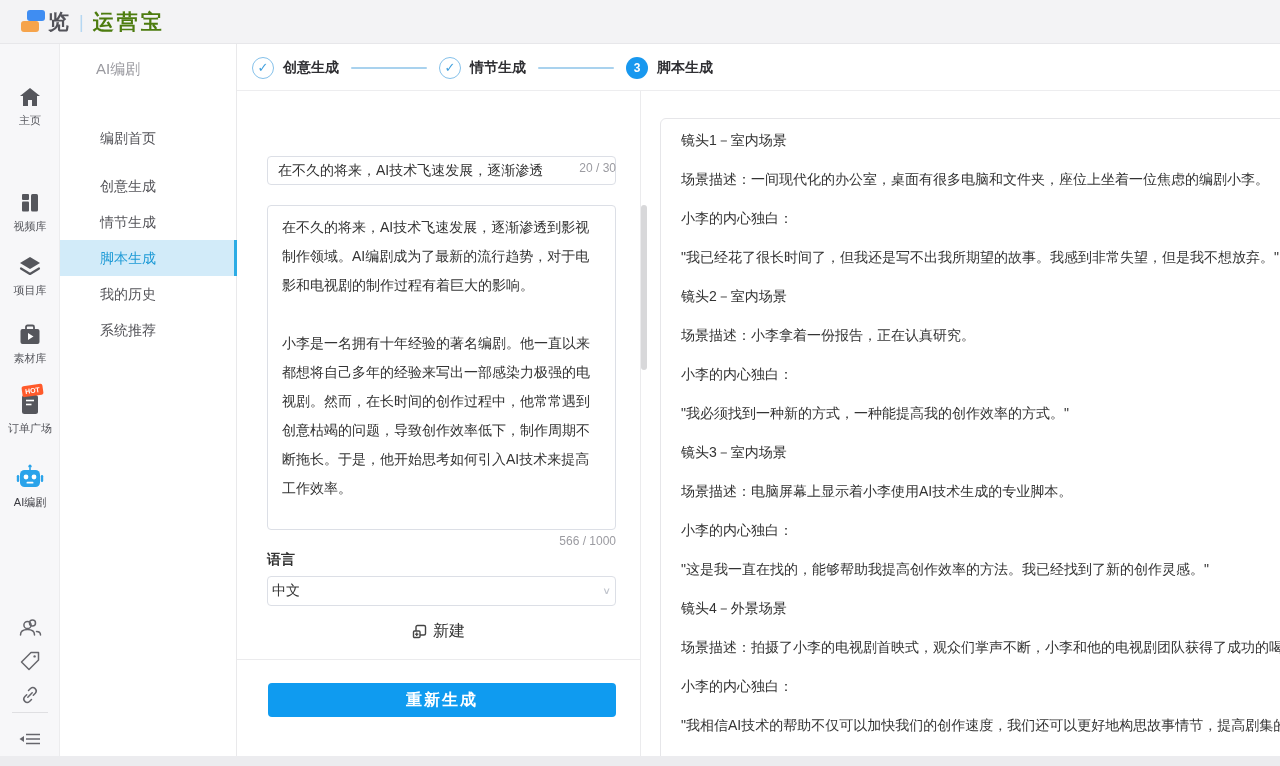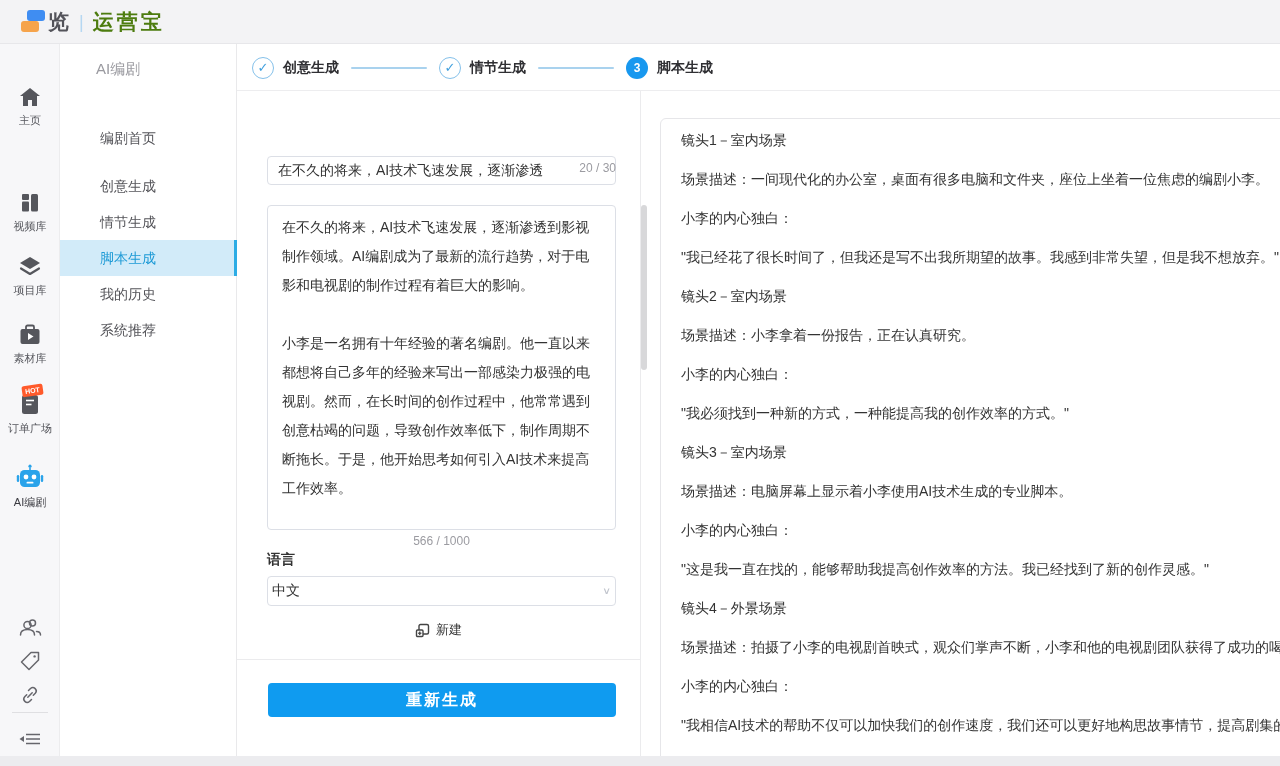--- a/index.html
+++ b/index.html
@@ -47,27 +47,27 @@
   .col-divider { position:absolute; left:640px; top:91px; width:1px; height:675px; background:#ebebed; }
   .vthumb { position:absolute; left:641px; top:205px; width:6px; height:165px; background:#d8d8da; border-radius:3px; z-index:2; }
 
   .title-input { position:absolute; left:30px; top:37px; width:349px; height:29px; border:1px solid #dcdfe6; border-radius:4px; padding:0 10px; font-size:14px; color:#333; font-family:inherit; background:#fff;margin-top:28px; }
   .counter1 { position:absolute; left:30px; top:70px; width:349px; text-align:right; font-size:12px; color:#9b9ba1; }
   .label-row { position:absolute; left:30px; top:88px; width:349px; display:flex; justify-content:flex-start; align-items:center;margin-top:32px; }
   .req-star { color:#f5222d; font-size:14px; margin-right:3px; }
   .field-label { font-size:14px; font-weight:700; color:#333; }
   .pick-link { font-size:14px; color:#1d9ad6; cursor:pointer; }
   .plot-area { position:absolute; left:30px; top:114px; width:349px; height:325px; border:1px solid #dcdfe6; border-radius:4px; padding:7px 14px; font-size:14px; line-height:29px; color:#333; font-family:inherit; resize:none; overflow:hidden; background:#fff; }
-  .counter2 { position:absolute; left:30px; top:443px; width:349px; text-align:center; font-size:12px; color:#9b9ba1; }
+  .counter2 { position:absolute; left:30px; top:443px; width:349px; text-align:right; font-size:12px; color:#9b9ba1; }
   .lang-label { position:absolute; left:30px; top:460px; font-size:14px; font-weight:700; color:#333; }
   .lang-select { position:absolute; left:30px; top:485px; width:349px; height:30px; border:1px solid #dcdfe6; border-radius:4px; display:flex; align-items:center; justify-content:space-between; padding:0 4px; cursor:pointer; background:#fff; }
   .lang-value { font-size:14px; color:#333; }
   .chev { color:#c0c4cc; font-size:12px; transform:scaleY(0.8); }
   .new-btn { position:absolute; left:0; top:530px; width:403px; display:flex; align-items:center; justify-content:center; gap:6px; cursor:pointer; }
-  .new-btn-label { font-size:13px; color:#333; }
+  .new-btn-label { font-size:16px; color:#333; }
   .form-divider { position:absolute; left:0; top:568px; width:403px; border-top:1px solid #ebebed; }
   .gen-btn { position:absolute; left:31px; top:592px; width:348px; height:34px; background:#0f9bf0; border:none; border-radius:4px; color:#fff; font-size:16px; font-weight:700; letter-spacing:2px; cursor:pointer; font-family:inherit; }
 
   
   .script-panel { position:absolute; left:660px; top:118px; width:680px; height:672px; border:1px solid #e6e6e9; border-radius:6px; background:#fff; padding:2px 0 0 20px; overflow:hidden; }
   .script-panel p { font-size:14px; color:#333; line-height:39px; height:39px; white-space:nowrap; }
 
   
   .hscroll { position:absolute; left:0; bottom:0; width:1280px; height:10px; background:#ececef; z-index:6; }
 </style>

